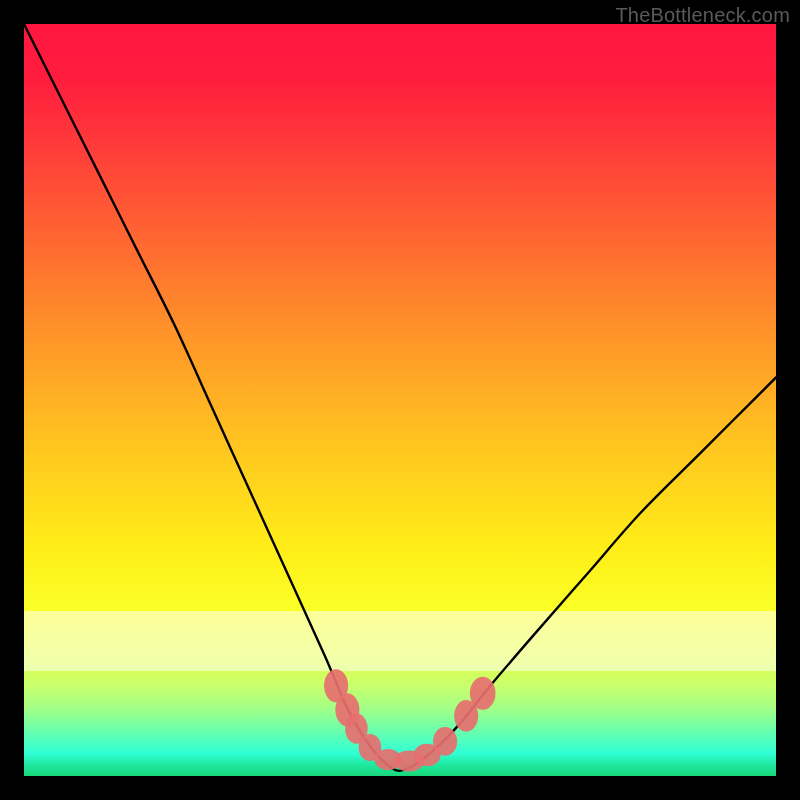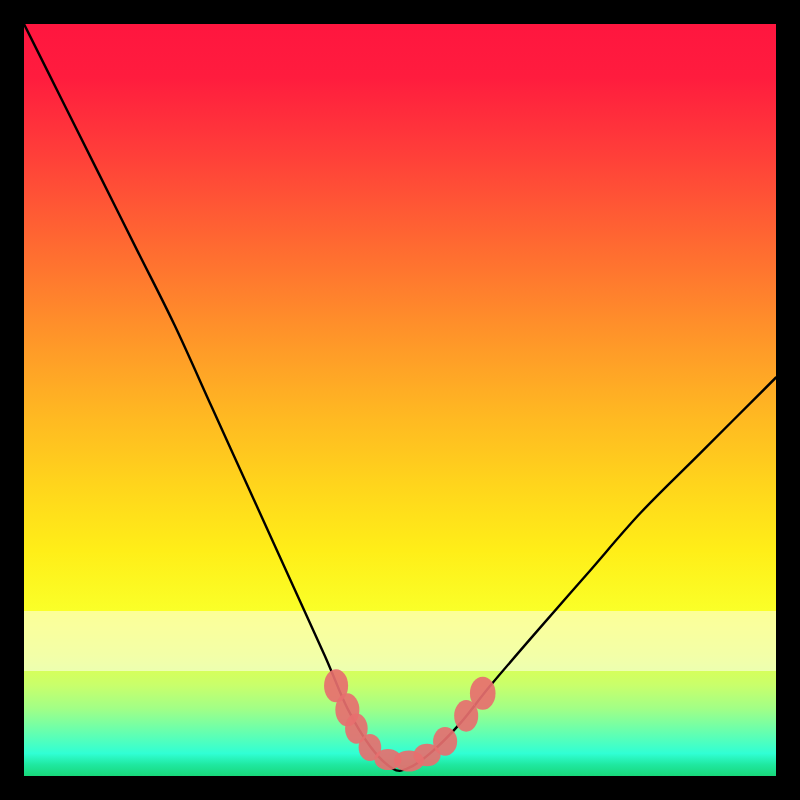--- a/index.html
+++ b/index.html
@@ -90,13 +90,14 @@
         <ellipse cx="332.384" cy="704.624" rx="11.28" ry="15.040000000000001" fill="#e76f6f" fill-opacity="0.92"></ellipse>
         <ellipse cx="345.92" cy="723.424" rx="11.28" ry="13.536000000000001" fill="#e76f6f" fill-opacity="0.92"></ellipse>
         <ellipse cx="363.96799999999996" cy="735.456" rx="13.536000000000001" ry="10.527999999999999" fill="#e76f6f" fill-opacity="0.92"></ellipse>
         <ellipse cx="385.024" cy="736.96" rx="15.040000000000001" ry="10.527999999999999" fill="#e76f6f" fill-opacity="0.92"></ellipse>
         <ellipse cx="403.072" cy="730.944" rx="13.536000000000001" ry="11.28" fill="#e76f6f" fill-opacity="0.92"></ellipse>
         <ellipse cx="421.12000000000006" cy="717.408" rx="12.032" ry="14.288" fill="#e76f6f" fill-opacity="0.92"></ellipse>
         <ellipse cx="442.176" cy="691.84" rx="12.032" ry="15.792000000000002" fill="#e76f6f" fill-opacity="0.92"></ellipse>
         <ellipse cx="458.71999999999997" cy="669.28" rx="12.784" ry="16.544" fill="#e76f6f" fill-opacity="0.92"></ellipse>
       </svg>
   </div>
+  <div class="watermark">TheBottleneck.com</div>
 </div>
 
 </body></html>

